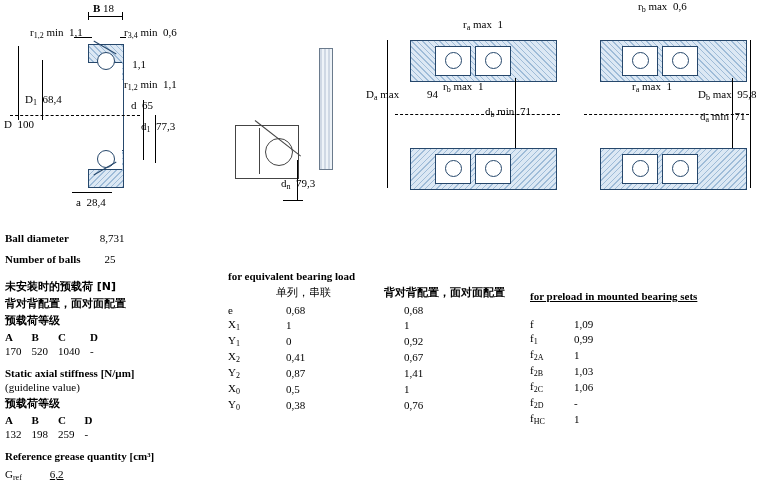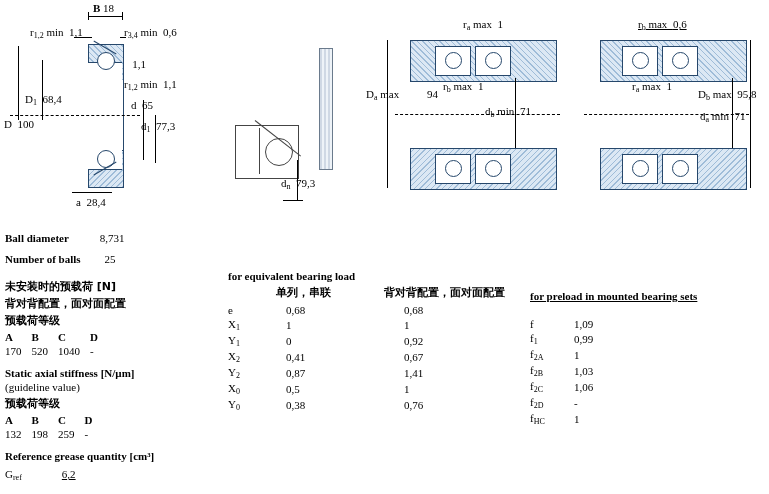--- a/index.html
+++ b/index.html
@@ -148,21 +148,21 @@
       r<sub>b</sub> max&nbsp;&nbsp;<span>1</span>
     </div>
 
     <div class="line vline" style="left:150px;top:78px;height:70px;"></div>
     <div class="lbl abs" style="left:120px;top:105px;">
       d<sub>b</sub> min&nbsp;&nbsp;<span>71</span>
     </div>
   </div>
 
   <div class="abs" style="left:570px;top:0;width:199px;height:200px;">
-    <div class="lbl abs" style="left:68px;top:18px;text-decoration:underline;">
+    <div class="lbl abs" style="left:68px;top:0;">
       r<sub>b</sub> max&nbsp;&nbsp;<span>0,6</span>
     </div>
 
     <div class="hatch" style="left:30px;top:40px;width:145px;height:40px;"></div>
     <div class="hatchR" style="left:30px;top:148px;width:145px;height:40px;"></div>
 
     <div class="abs" style="left:52px;top:46px;width:34px;height:28px;background:#fff;border:1px solid #26476b;"></div>
     <div class="abs" style="left:92px;top:46px;width:34px;height:28px;background:#fff;border:1px solid #26476b;"></div>
     <div class="abs" style="left:52px;top:154px;width:34px;height:28px;background:#fff;border:1px solid #26476b;"></div>
     <div class="abs" style="left:92px;top:154px;width:34px;height:28px;background:#fff;border:1px solid #26476b;"></div>
@@ -235,29 +235,29 @@
         <td>198</td>
         <td>259</td>
         <td>-</td>
       </tr>
     </tbody>
       </table>
 
     <div class="sec" style="margin-top:8px;">Reference grease quantity [cm³]</div>
     <div style="margin-top:2px;">
       <span class="lbl">G<sub>ref</sub></span>
-      <span class="lbl" style="margin-left:36px;text-decoration:underline;">6,2</span>
+      <span class="lbl" style="margin-left:24px;text-decoration:underline;">6,2</span>
     </div>
   </div>
 
   <div class="abs" style="left:228px;top:270px;width:290px;">
     <div class="sec" style="margin-bottom:3px;">for equivalent bearing load</div>
     <div style="display:flex;">
       <div style="width:48px;"></div>
-      <div class="cjk" style="width:108px;font-weight:bold;">单列，串联</div>
+      <div class="cjk" style="width:108px;font-weight:normal;">单列，串联</div>
       <div class="cjk" style="font-weight:bold;">背对背配置，面对面配置</div>
     </div>
 
     <table class="spec" style="margin-top:4px;">
       <tbody>
           <tr>
         <td style="width:48px;">e</td>
         <td style="width:108px;">0,68</td>
         <td>0,68</td>
       </tr>

